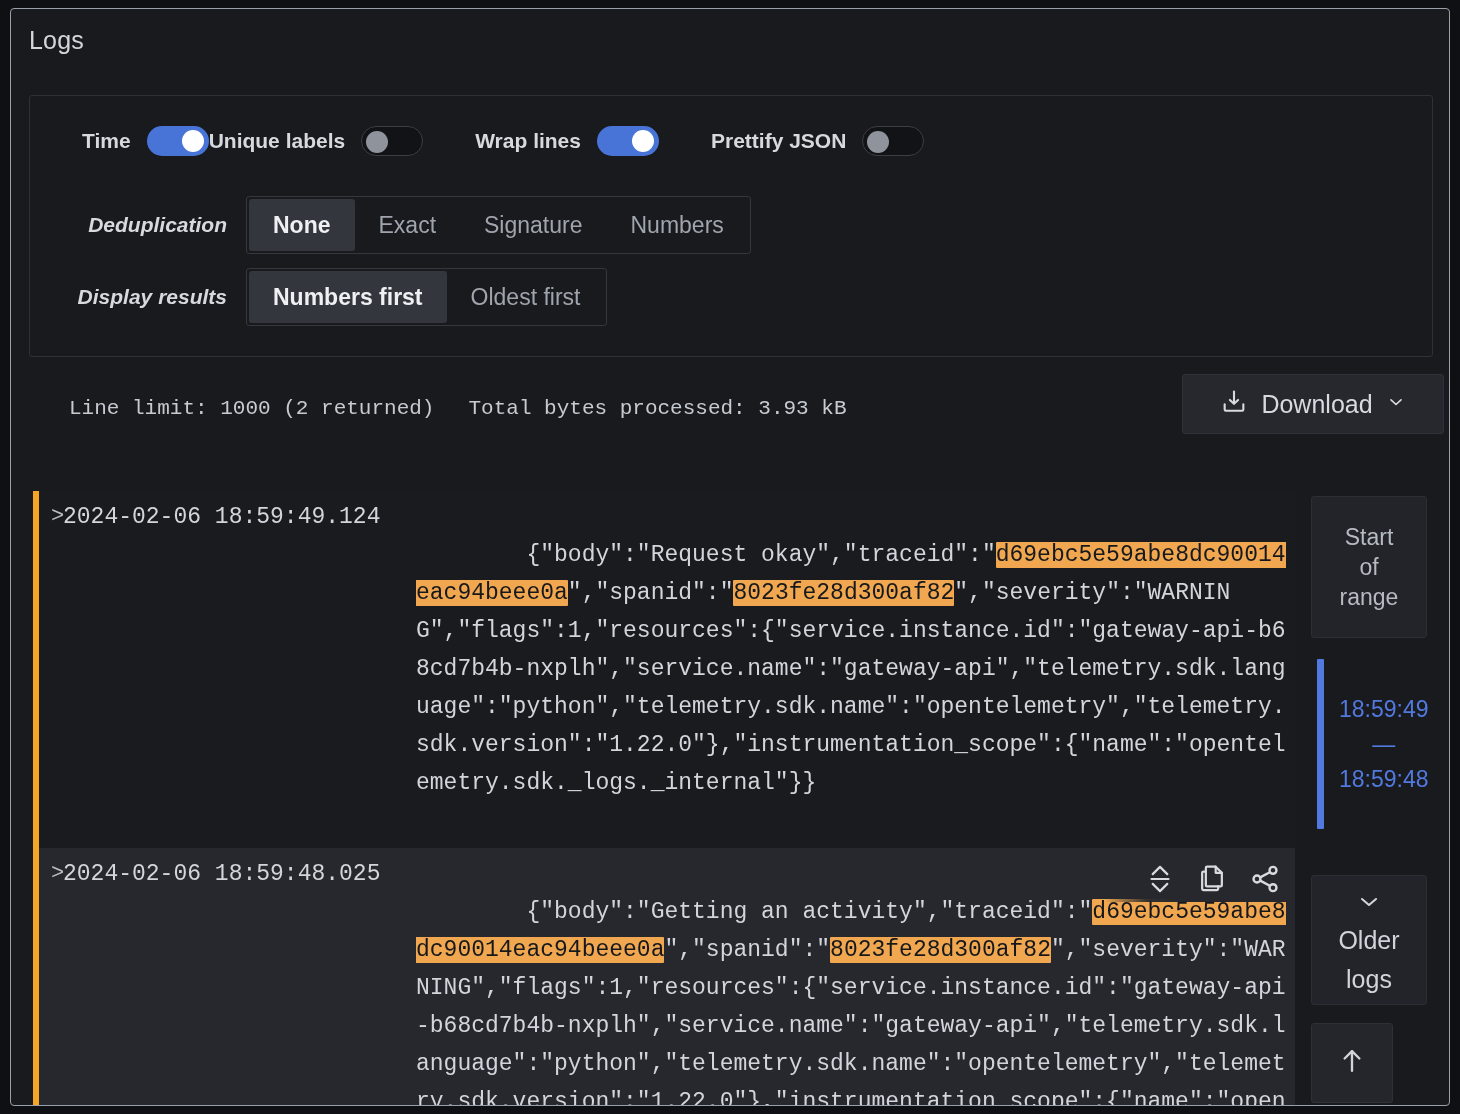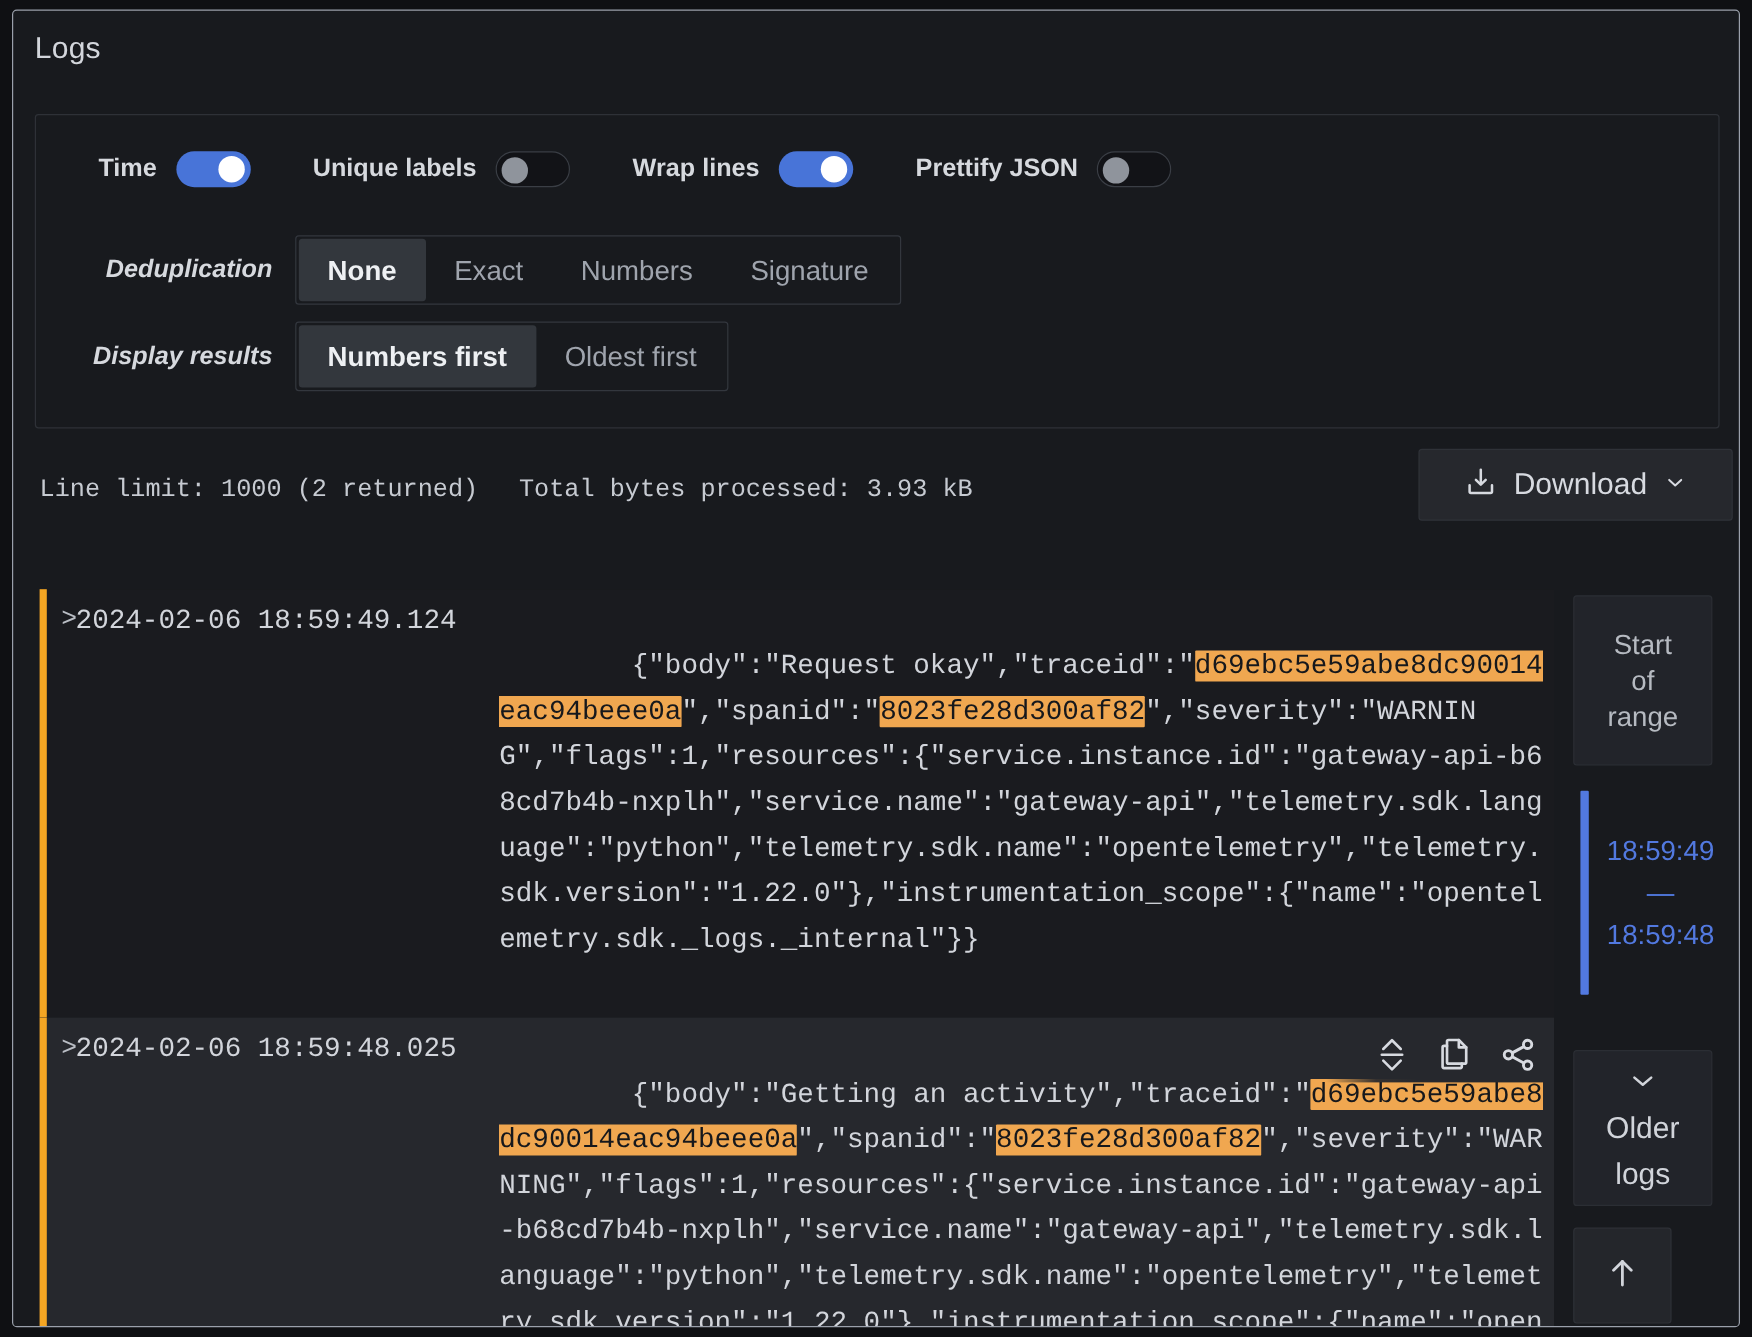--- a/index.html
+++ b/index.html
@@ -143,20 +143,21 @@
     white-space: nowrap;
   }
   .stats-row {
     display: flex;
     align-items: center;
     margin-top: 14px;
     font-family: "Liberation Mono", monospace;
     font-size: 21px;
     color: #c6cad1;
     white-space: nowrap;
+    margin-left: 36px;
   }
   .stats-gap { width: 34px; }
 
   
   .download-btn {
     position: absolute;
     left: 1171px; top: 365px;
     width: 262px; height: 60px;
     background: #26282d;
     border: 1px solid #2f3238;
@@ -317,21 +318,21 @@
 
   <div class="options-box">
 
     <div class="opt-row-1">
       <div class="opt-item" style="margin-left:52px;">
         <span class="opt-label">Time</span>
         <span class="toggle on">
             <span class="knob"></span>
           </span>
       </div>
-      <div class="opt-item" style="margin-left:52px;text-align:right;">
+      <div class="opt-item" style="text-align:right;">
         <span class="opt-label">Unique labels</span>
         <span class="toggle off">
             <span class="knob"></span>
           </span>
       </div>
       <div class="opt-item" style="margin-left:52px;">
         <span class="opt-label">Wrap lines</span>
         <span class="toggle on">
             <span class="knob"></span>
           </span>
@@ -342,22 +343,22 @@
             <span class="knob"></span>
           </span>
       </div>
     </div>
 
     <div class="opt-row-2">
       <div class="row-label">Deduplication</div>
       <div class="radio-group">
         <div class="radio-btn active">None</div>
         <div class="radio-btn">Exact</div>
+        <div class="radio-btn">Signature</div>
         <div class="radio-btn">Numbers</div>
-        <div class="radio-btn">Signature</div>
       </div>
     </div>
 
     <div class="opt-row-3">
       <div class="row-label">Display results</div>
       <div class="radio-group">
         <div class="radio-btn active">Numbers first</div>
         <div class="radio-btn">Oldest first</div>
       </div>
     </div>

